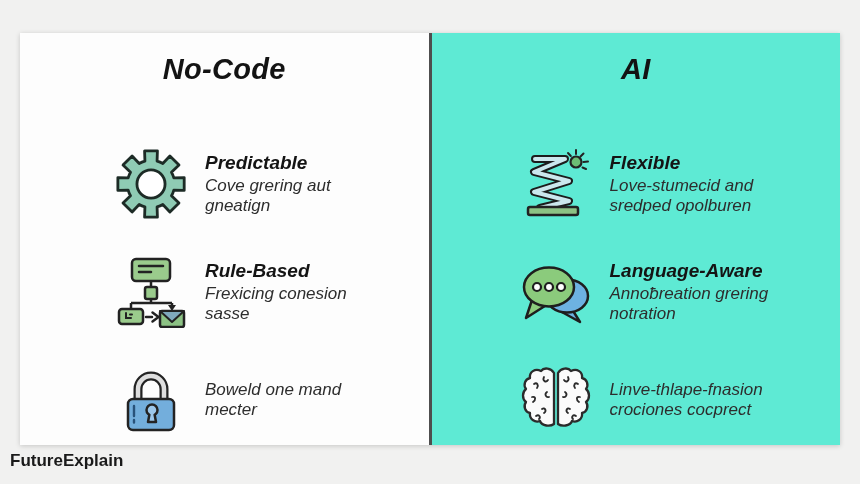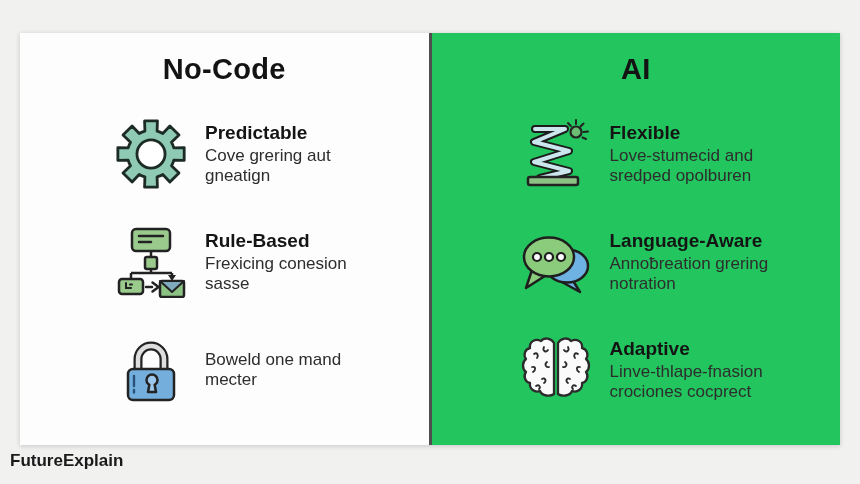--- a/index.html
+++ b/index.html
@@ -6,29 +6,29 @@
   body{
     width:860px;height:484px;
     background:#f1f1f0;
     font-family:"Liberation Sans", sans-serif;
     position:relative;overflow:hidden;
   }
   .card{
     position:absolute;left:20px;top:33px;width:820px;height:412px;
     display:flex;box-shadow:0 1px 5px rgba(0,0,0,0.18);
   }
-  .panel{flex:1 1 0;box-sizing:border-box;padding-top:22px;}
+  .panel{flex:1 1 0;box-sizing:border-box;padding-top:22px;font-style:italic;}
   .panel-left{background:#fdfdfd;}
-  .panel-right{background:#22c55e;}
+  .panel-right{background:#5eead4;}
   .divider{width:3px;background:#4e4e4e;flex:0 0 3px;}
   .panel-title{
     margin:0;text-align:center;font-size:29px;font-weight:bold;
     color:#131313;letter-spacing:0.3px;line-height:1;
   }
-  .items{margin-top:34px;display:flex;flex-direction:column;gap:36px;padding-left:95px;}
+  .items{margin-top:64px;display:flex;flex-direction:column;gap:36px;padding-left:95px;}
   .panel-right .items{padding-left:88px;}
   .item{display:flex;align-items:center;gap:18px;min-height:72px;}
   .icon{width:72px;height:72px;flex:0 0 72px;display:block;}
   .icon svg{width:72px;height:72px;display:block;}
   .text{max-width:215px;}
   .item-title{font-size:19px;font-weight:bold;color:#141414;margin-bottom:3px;line-height:1.15;}
   .item-sub{font-size:17px;color:#2d2d2d;line-height:1.18;white-space:pre-line;}
   .brand{position:absolute;left:10px;top:451px;font-size:17px;color:#1a1a1a;font-weight:bold;}
 </style>
 </head>
@@ -142,21 +142,20 @@
         <span class="icon">
           <svg viewBox="0 0 72 72">
             <g id="bh">
               <path d="M34 9 C31 4 24 3 21 7 C15 4 9 8 10 14 C5 15 3 21 6 25 C2 28 2 35 6 38 C3 42 5 48 10 49 C9 55 15 59 20 57 C22 62 30 63 34 60 Z" fill="#fbfbfb" stroke="#2b2b2b" stroke-width="2.3" stroke-linejoin="round"></path>
               <path d="M14 20 C17 18 19 21 17 24 M24 13 C22 17 26 19 28 16 M12 33 C16 32 16 36 13 38 M22 45 C25 43 27 47 24 49 M27 28 C24 30 26 34 29 33 M16 52 C19 50 21 53 19 55" fill="none" stroke="#2b2b2b" stroke-width="1.8" stroke-linecap="round"></path>
             </g>
             <use href="#bh" transform="translate(72,0) scale(-1,1)"></use>
           </svg>
         </span>
         <div class="text">
-          <div class="item-title">Adaptive</div>
           <div class="item-sub">Linve-thlape-fnasion
 crociones cocprect</div>
         </div>
       </div>
 
     </div>
   </div>
 </div>
 
 <div class="brand">FutureExplain</div>

